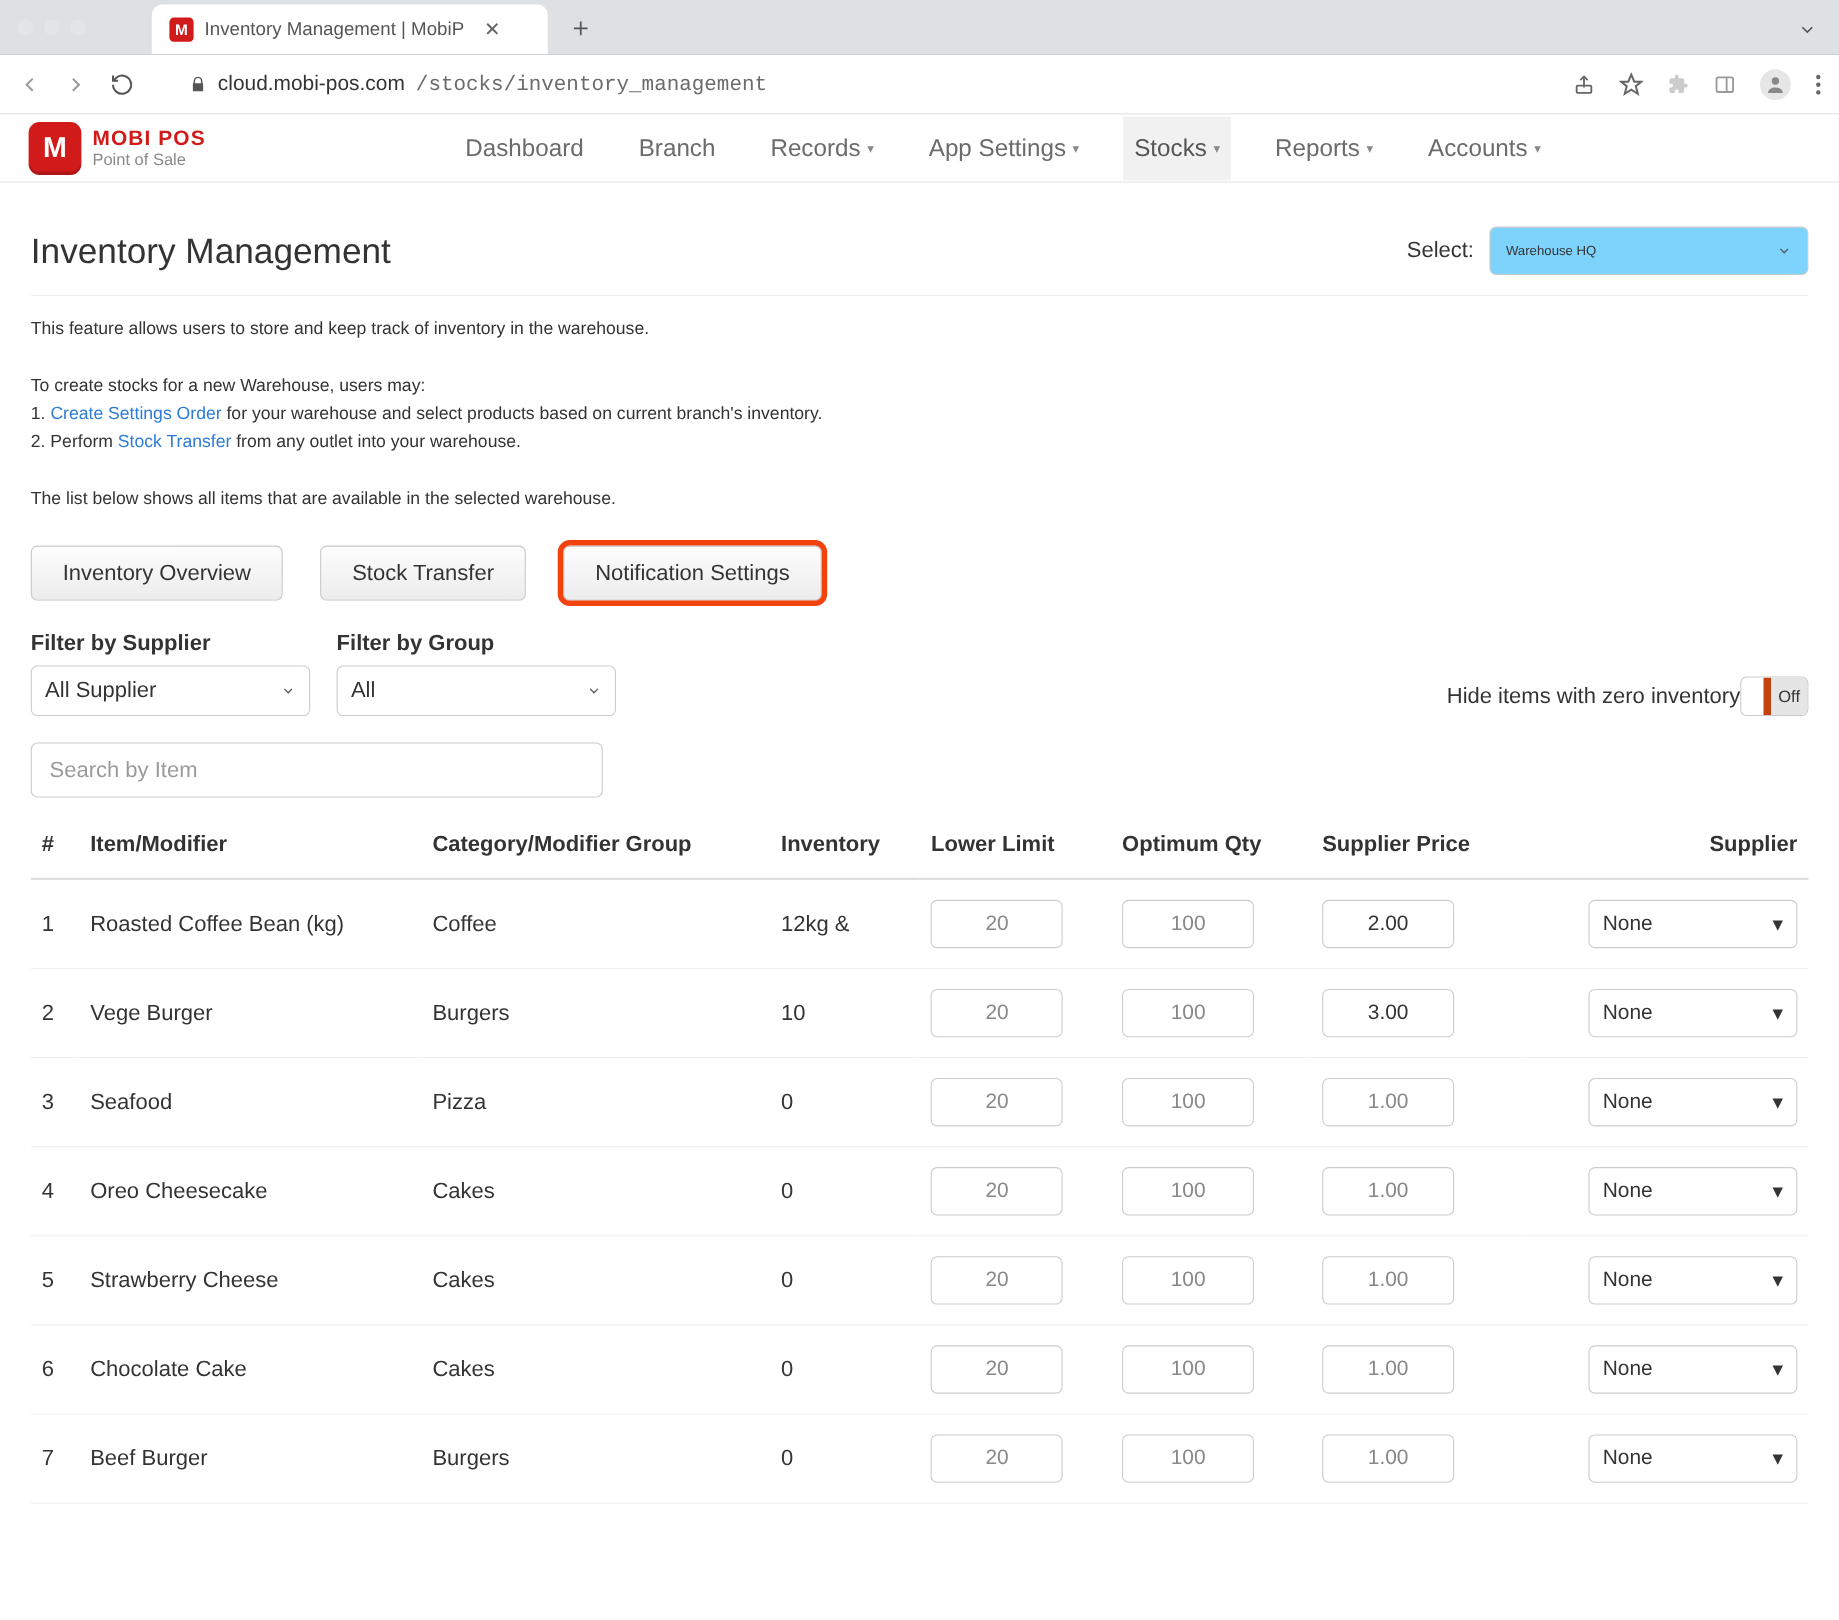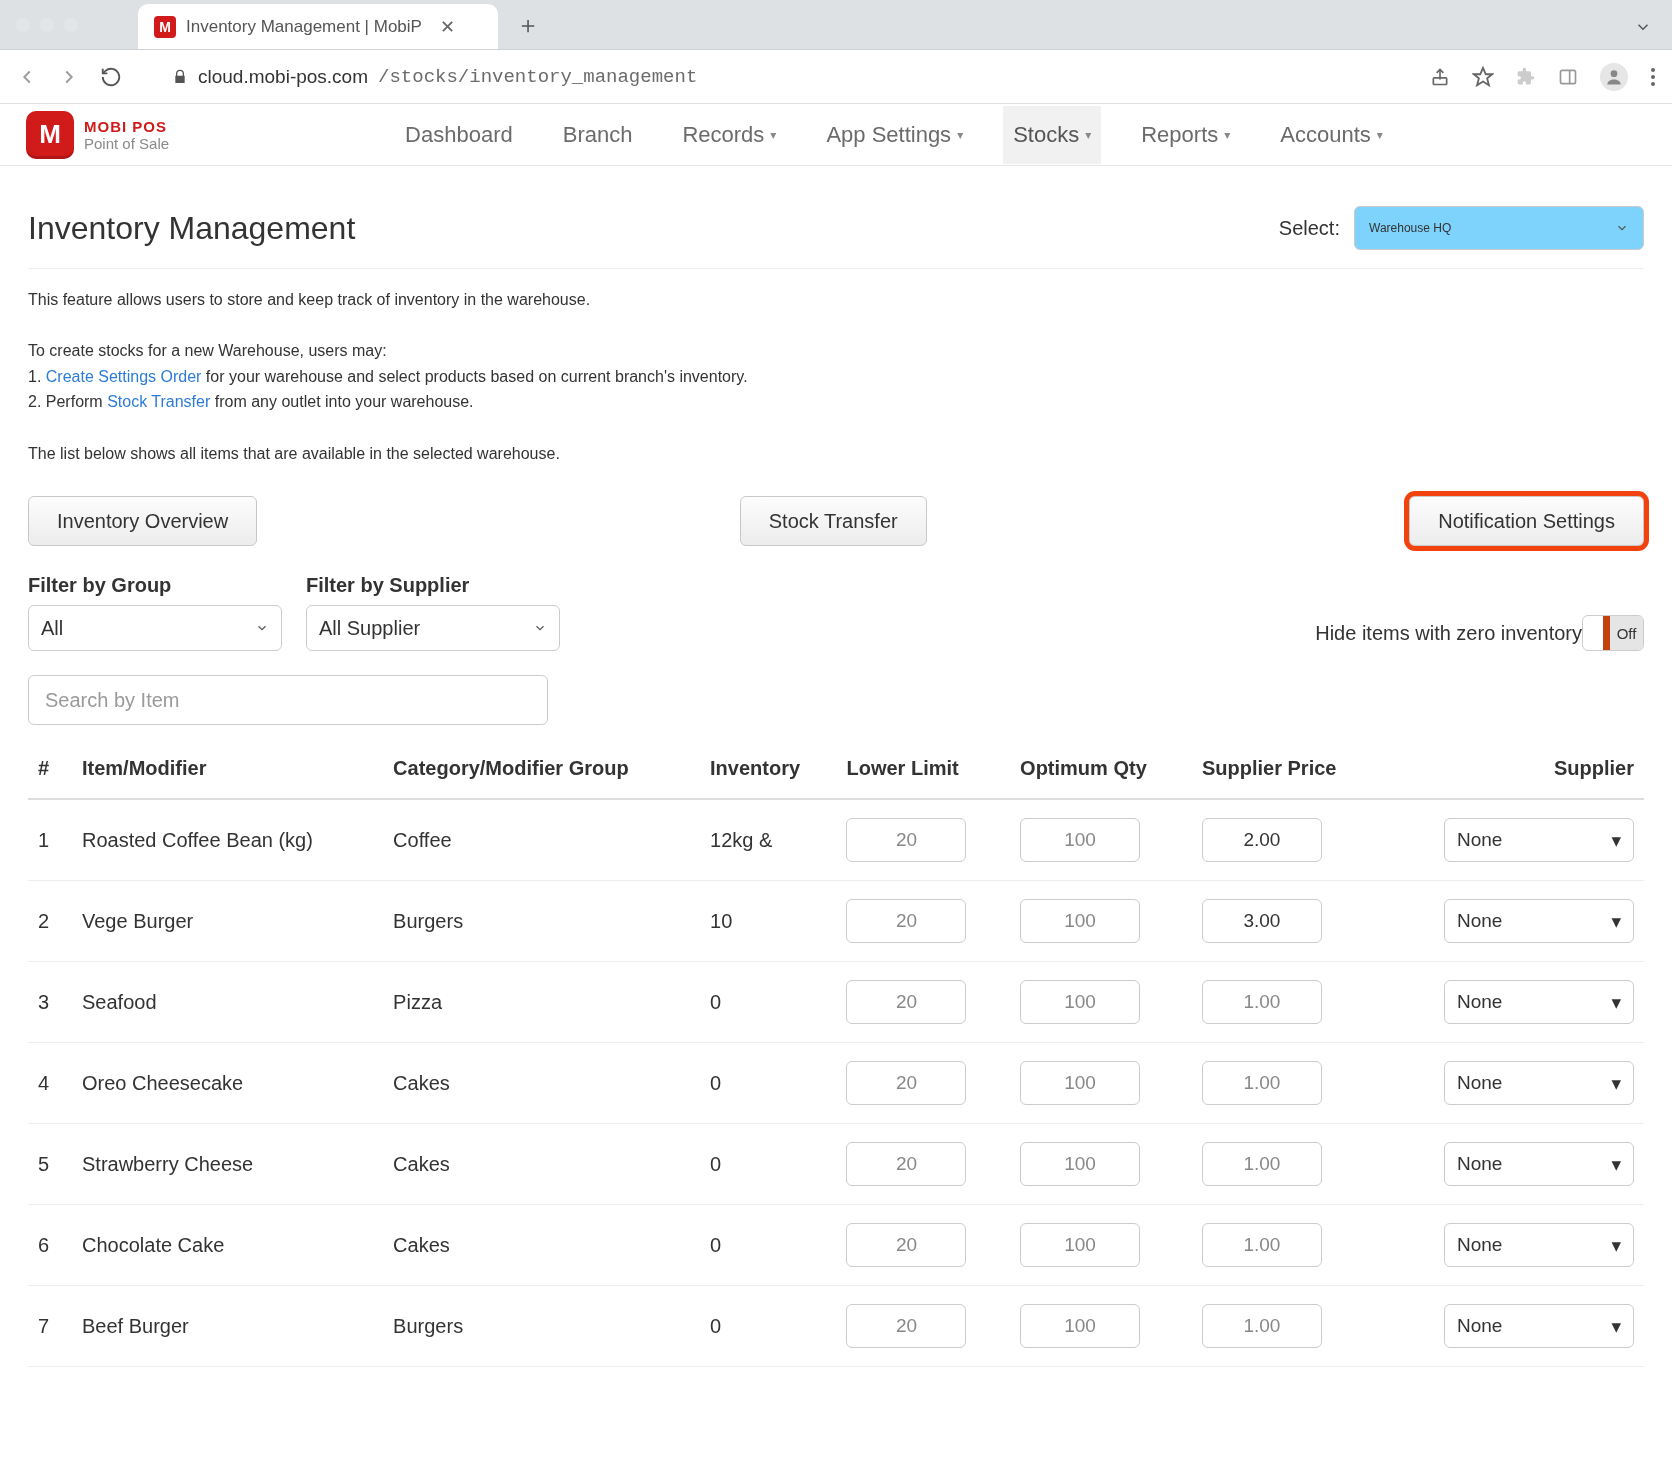--- a/index.html
+++ b/index.html
@@ -21,36 +21,36 @@
   .lock { color:#555; font-size:15px;}
   .url-host { color:#333;}
   .url-path { color:#6b6b6b;font-family:Liberation Mono, monospace;}
   .right-icons { display:flex; gap:22px; align-items:center; color:#666; font-size:20px;}
   .avatar{ width:28px; height:28px; border-radius:50%; background:#e6e6e6; display:flex; align-items:center; justify-content:center;}
   
   .app-header { height:62px; border-bottom:1px solid #e5e5e5; display:flex; align-items:center; padding:0 26px; gap:26px;}
   .logo { display:flex; align-items:center; gap:10px;}
   .logo-mark { width:48px; height:48px; background:#d11a1a; border-radius:10px; display:flex; align-items:center; justify-content:center; color:#fff; font-weight:bold; font-size:26px; box-shadow:inset 0 -3px 0 rgba(0,0,0,.15);}
   .logo-text { display:flex; flex-direction:column; line-height:1;}
-  .logo-text .line1{ color:#d11a1a; font-weight:800; font-size:15px; letter-spacing:1px;}
+  .logo-text .line1{ color:#d11a1a; font-weight:800; font-size:19px; letter-spacing:1px;}
   .logo-text .line2{ color:#8a8a8a; font-size:15px; margin-top:2px;}
   .menu { display:flex; gap:30px; margin-left:200px;}
   .menu-item{ color:#6b6b6b; font-size:22px; padding:16px 10px; display:flex; align-items:center; gap:6px; cursor:pointer;}
   .menu-item.active{ background:#f1f1f1; color:#555;}
   .caret{ font-size:12px; color:#888;}
   
   .content{ padding:20px 28px;}
   .title-row{ display:flex; align-items:center; justify-content:space-between; padding:20px 0 18px 0; border-bottom:1px solid #eee;}
   .page-title{ font-size:32px; color:#333; font-weight:400;}
   .select-wrap{ display:flex; align-items:center; gap:14px;}
   .select-label{ font-size:20px; color:#333;}
   .select-box{ border:1px solid #ccc; border-radius:6px; height:44px; width:290px; padding:0 14px; display:flex; align-items:center; justify-content:space-between; font-size:12px; color:#333; background:#7dd3fc;}
   .intro{ font-size:16px; color:#333; padding:18px 0 0 0; line-height:1.6;}
   .intro a{ color:#2c7cd6; text-decoration:none;}
-  .action-row{ display:flex; justify-content:space-between; gap:34px; margin-top:30px;}
+  .action-row{ display:flex; justify-content:flex-start; gap:34px; margin-top:30px;}
   .btn{ border:1px solid #c8c8c8; background:linear-gradient(#fdfdfd,#ececec); border-radius:6px; height:50px; padding:0 28px; font-size:20px; color:#333; display:flex; align-items:center; cursor:pointer;}
   .btn.highlight{ outline:5px solid #f2430e; outline-offset:0;}
   .filters-row{ display:flex; justify-content:space-between; align-items:flex-end; margin-top:28px;}
   .filters-left{ display:flex; gap:24px;}
   .filter-block label{ display:block; font-weight:700; font-size:20px; margin-bottom:8px;}
   .filter-select{ border:1px solid #ccc; border-radius:6px; height:46px; width:254px; padding:0 12px; font-size:20px; color:#333; background:#fff; display:flex; align-items:center; justify-content:space-between;}
   .hide-wrap{ display:flex; align-items:center; font-size:20px;}
   .toggle{ width:62px; height:36px; border:1px solid #ccc; border-radius:6px; background:#fff; display:flex;}
   .toggle .off{ flex:0 0 40px; background:#e5e5e5; border-left:7px solid #c2410c; display:flex; align-items:center; justify-content:center; font-size:15px; color:#333; margin-left:auto; border-radius:0 5px 5px 0;}
   .search-row{ margin-top:24px;}
@@ -202,34 +202,34 @@
 
   <div class="action-row">
     <div class="btn">Inventory Overview</div>
     <div class="btn">Stock Transfer</div>
     <div class="btn highlight">Notification Settings</div>
   </div>
 
   <div class="filters-row">
     <div class="filters-left">
       <div class="filter-block">
-        <label>Filter by Group</label>
+        <label>Filter by Supplier</label>
         <div class="filter-select">
-          <span>All</span>
+          <span>All Supplier</span>
           <span>
               <svg width="14" height="14" viewBox="0 0 24 24" fill="none" stroke="#555" stroke-width="2">
                 <polyline points="6 9 12 15 18 9"></polyline>
               </svg>
             </span>
         </div>
       </div>
       <div class="filter-block">
-        <label>Filter by Supplier</label>
+        <label>Filter by Group</label>
         <div class="filter-select">
-          <span>All Supplier</span>
+          <span>All</span>
           <span>
               <svg width="14" height="14" viewBox="0 0 24 24" fill="none" stroke="#555" stroke-width="2">
                 <polyline points="6 9 12 15 18 9"></polyline>
               </svg>
             </span>
         </div>
       </div>
     </div>
     <div class="hide-wrap">
       <span>Hide items with zero inventory</span>

